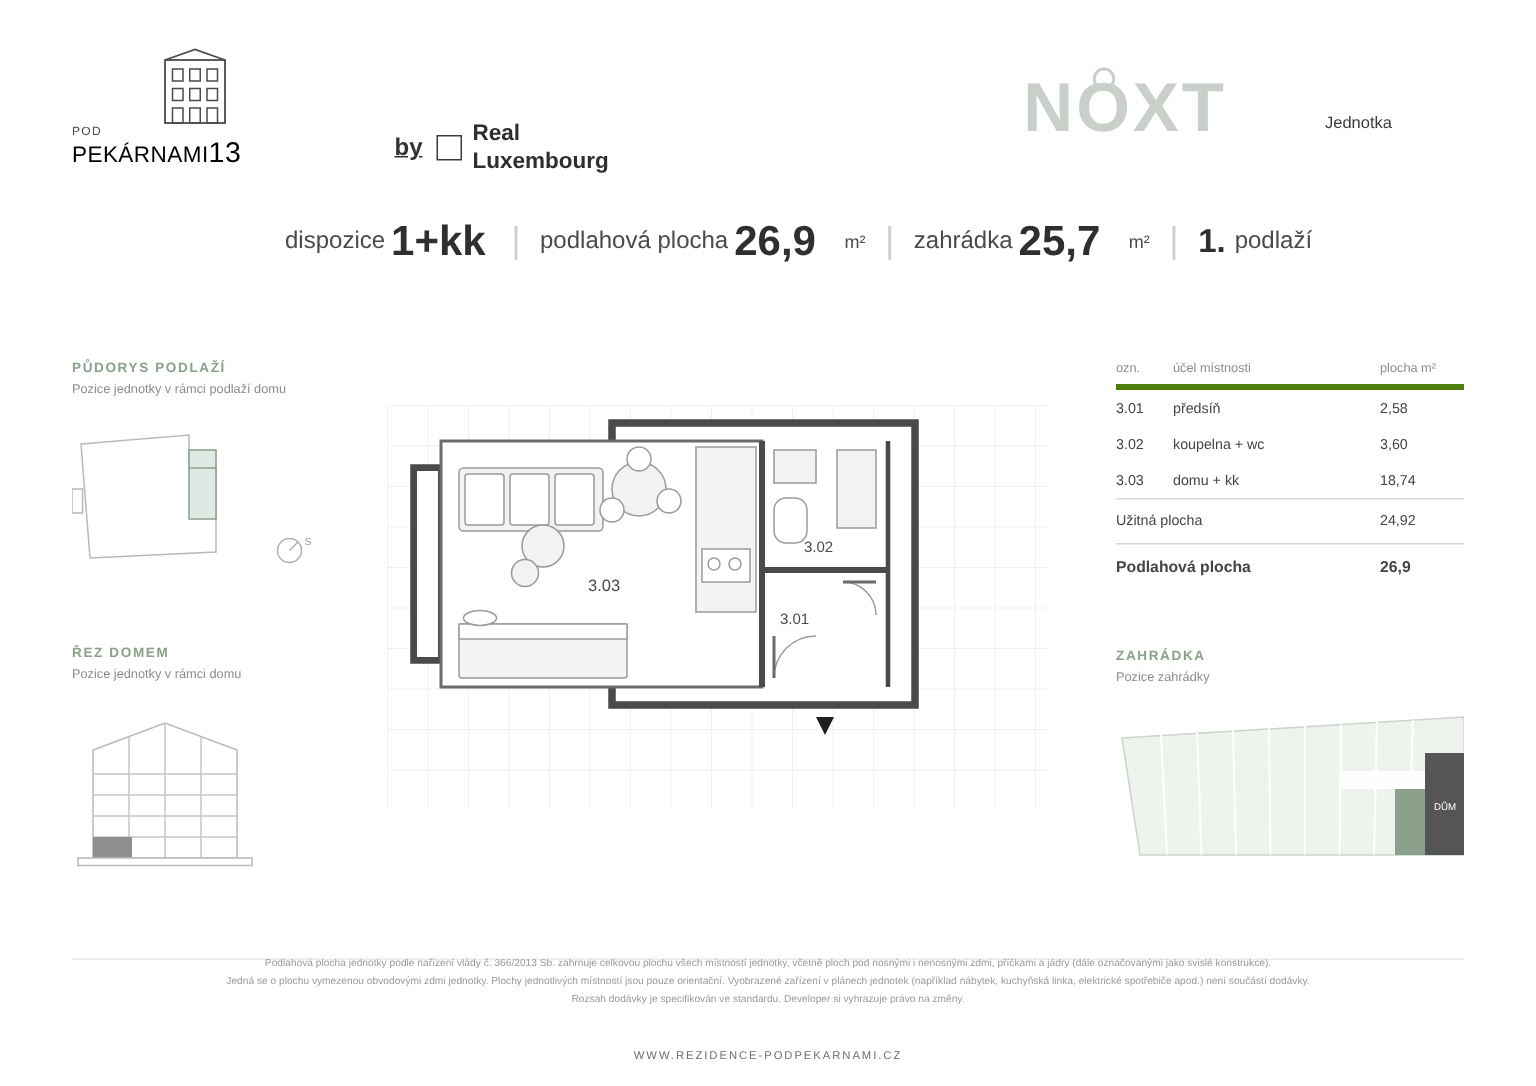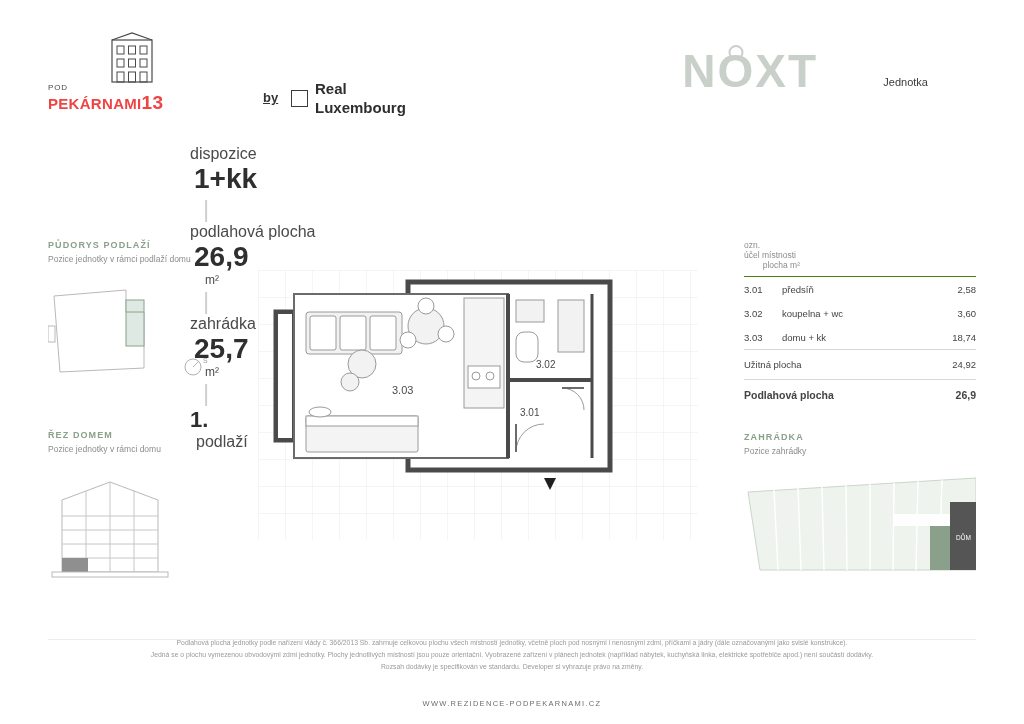--- a/index.html
+++ b/index.html
@@ -13,24 +13,24 @@
     overflow:hidden;
   }
 
   
   .header { position:absolute; top:28px; left:48px; right:48px; height:90px; }
 
   .brand { position:absolute; left:0; top:4px; display:flex; align-items:flex-end;flex-direction:column; }
   .brand-mark { width:46px; height:52px; margin-right:8px; }
   .brand-text { line-height:1; padding-bottom:2px; }
   .brand-pod { font-size:8px; letter-spacing:.9px; color:#4a4a4a; margin-bottom:1px; }
-  .brand-name { font-size:15px; font-weight:bold; letter-spacing:.3px; color:#ef4444; }
+  .brand-name { font-size:15px; font-weight:normal; letter-spacing:.3px; color:#000000; }
   .brand-name .num { font-size:19px; }
 
-  .by { position:absolute; left:215px; top:62px; font-size:13px; font-weight:bold; color:#333;text-decoration:underline; }
+  .by { position:absolute; left:215px; top:62px; font-size:16px; font-weight:bold; color:#333;text-decoration:underline; }
   .partner { position:absolute; left:243px; top:52px; display:flex; align-items:center; }
   .partner-box { width:17px; height:17px; border:1.6px solid #3b3b3b; margin-right:7px; }
   .partner-txt { font-size:15px; font-weight:bold; line-height:1.25; color:#2e2e2e; }
 
   .next-logo {
     position:absolute; right:158px; top:20px;
     font-size:46px; font-weight:bold; letter-spacing:2px;
     color:#c9cfc9; line-height:1;
   }
   .next-logo .circ {
@@ -39,21 +39,21 @@
   .next-logo .circ::after{
     content:""; position:absolute; left:50%; top:-3px; transform:translateX(-50%);
     width:11px;height:11px;border:2px solid #c9cfc9;border-radius:50%;
   }
   .unit-label { position:absolute; right:48px; top:48px; font-size:11px; color:#3b3b3b; text-align:right; }
   .unit-number { position:absolute; right:48px; top:70px; font-size:36px; font-weight:bold; color:#8aa08a; letter-spacing:-.5px; }
 
   
   .summary {
     position:absolute; top:145px; left:190px; right:40px;
-    display:flex; align-items:flex-start; font-size:17px; color:#4a4a4a;flex-direction:column;
+    display:flex; align-items:center; font-size:17px; color:#4a4a4a;
   }
   .summary .lbl { font-size:16px; }
   .summary .big { font-size:28px; font-weight:bold; color:#2f2f2f; margin:0 4px; }
   .summary .unit { font-size:12px; margin-left:15px; }
   .summary .sep { color:#cfcfcf; margin:0 13px; font-size:24px; font-weight:300; }
   .summary .fl { font-size:22px; font-weight:bold; color:#2f2f2f; }
 
   
   .sec-title { font-size:9px; font-weight:bold; letter-spacing:1.1px; color:#8aa08a; text-transform:uppercase; }
   .sec-sub { font-size:8.5px; color:#8c8c8c; margin-top:4px; }
@@ -62,25 +62,25 @@
   .left2 { position:absolute; left:48px; top:430px; width:210px; }
 
   .mini-plan { margin-top:18px; }
   .compass { margin-top:10px; }
 
   
   .floorplan { position:absolute; left:258px; top:270px; width:440px; height:270px; }
 
   
   .table { position:absolute; right:48px; top:240px; width:232px; font-size:9.5px; color:#444; }
-  .table .thead { display:flex; border-bottom:1px solid #4d7c0f; padding-bottom:6px; color:#8c8c8c; font-size:8.5px;flex-direction:column; }
+  .table .thead { display:flex; border-bottom:4px solid #4d7c0f; padding-bottom:6px; color:#8c8c8c; font-size:8.5px; }
   .table .row { display:flex; padding:7px 0 6px; }
   .table .c-ozn { width:38px; }
   .table .c-name { flex:1; }
-  .table .c-area { width:56px; text-align:right; }
+  .table .c-area { width:56px; }
   .table .divider { border-top:1px solid #d8d8d8; }
   .table .sum { display:flex; padding:9px 0; }
   .table .sum.bold { font-weight:bold; font-size:10.5px; }
 
   
   .garden { position:absolute; right:48px; top:432px; width:232px; }
   .garden-img { margin-top:18px; width:232px; height:100px; position:relative; }
 
   
   .footer {

